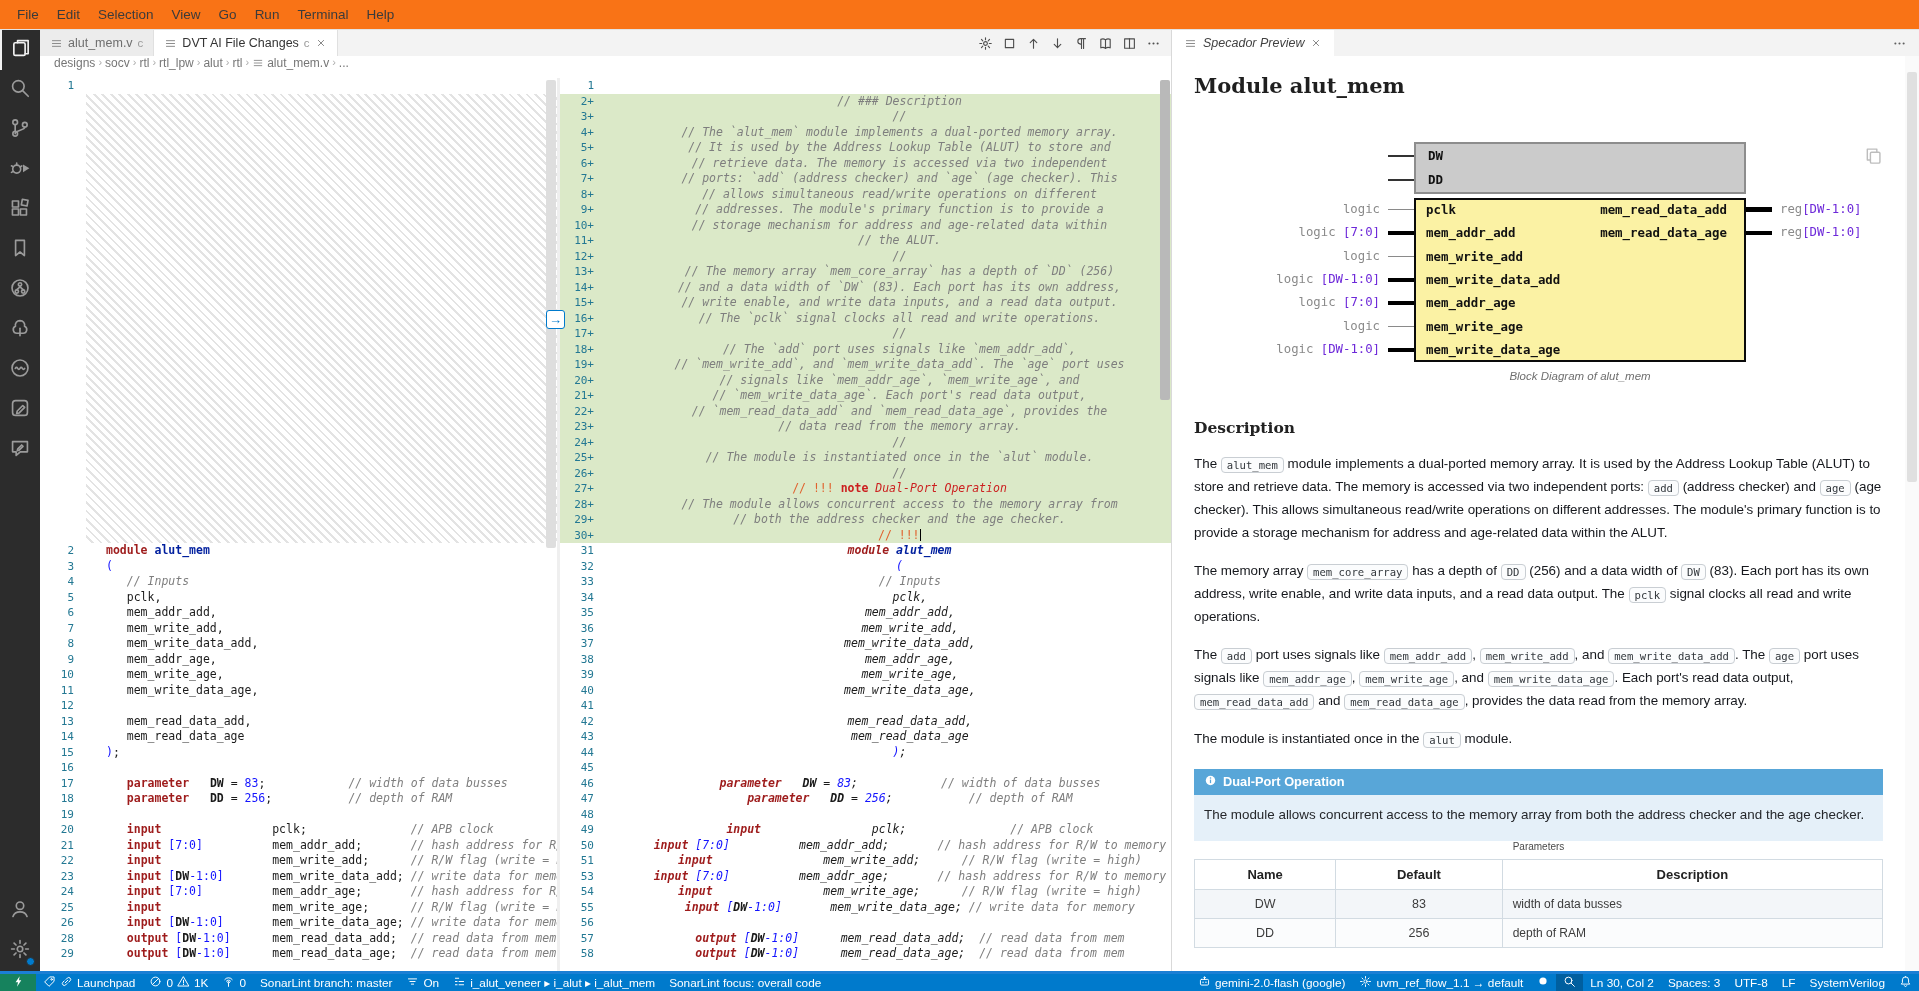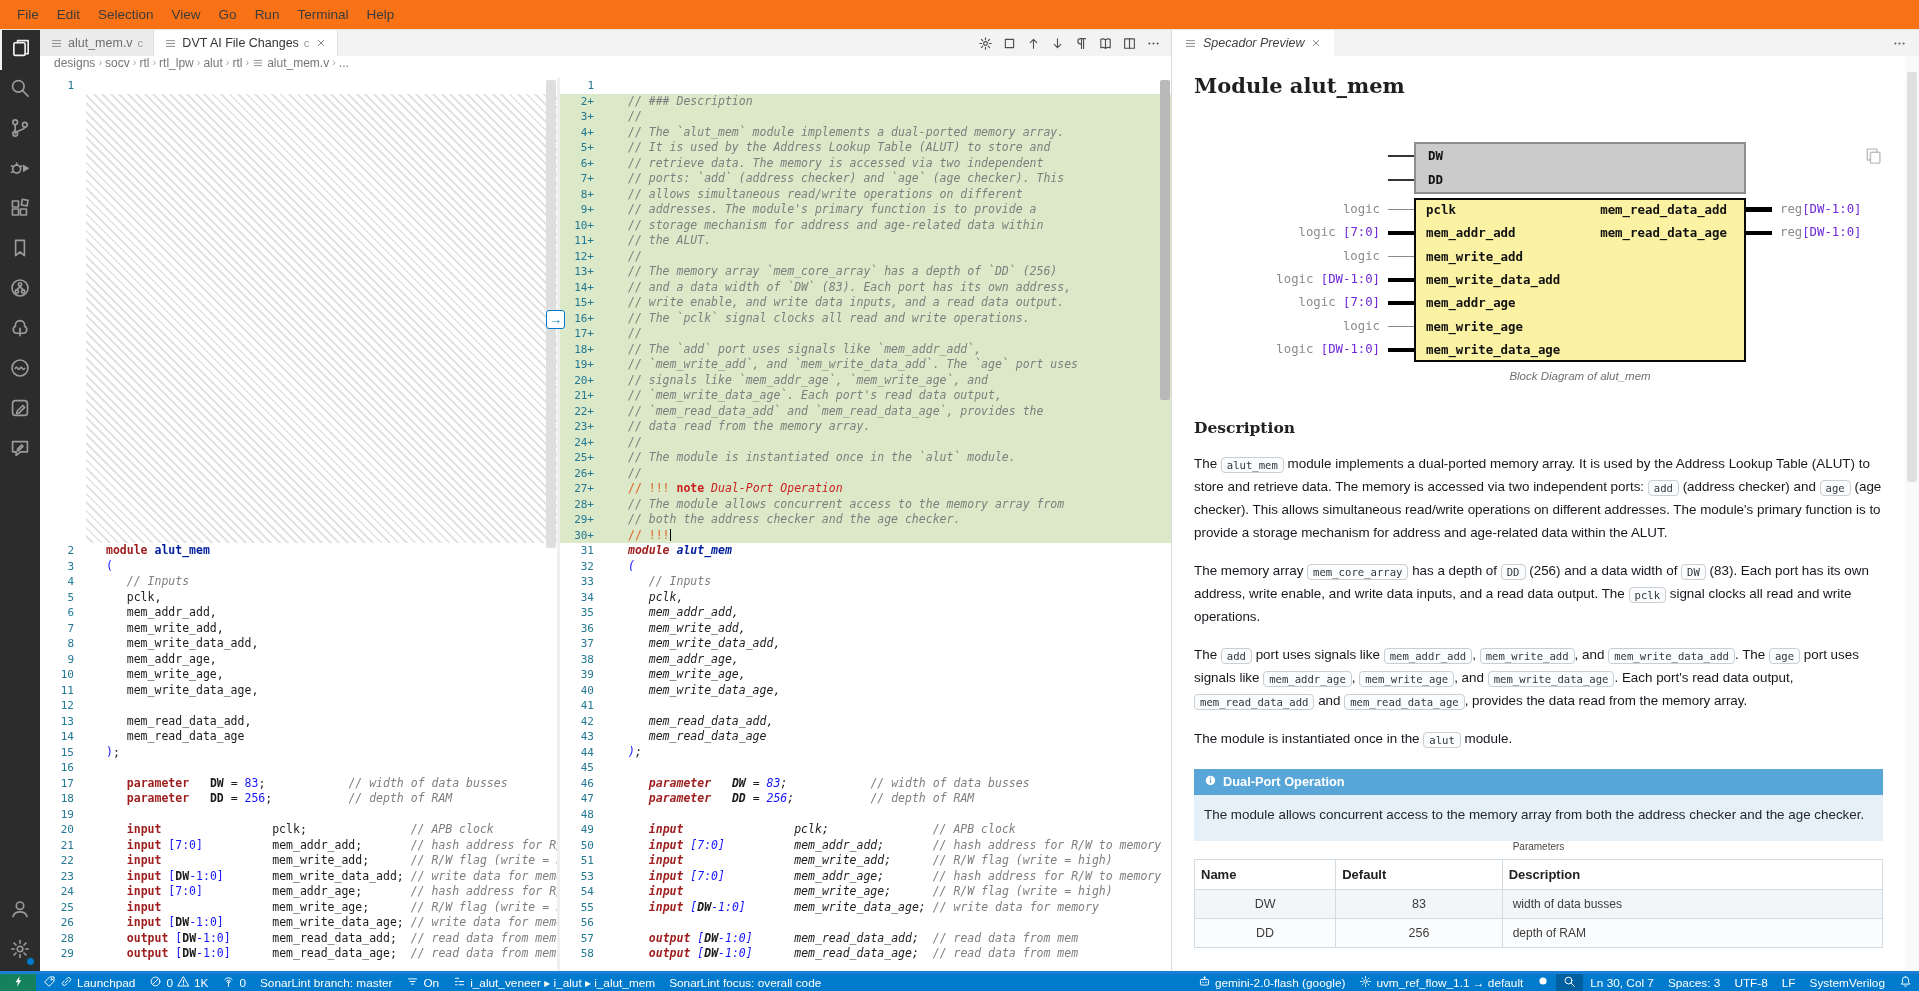--- a/index.html
+++ b/index.html
@@ -46,21 +46,21 @@
   .diff { height:893px; display:flex; position:relative; overflow:hidden; }
   .pane { position:relative; overflow:hidden; background:#fff; }
   .pane.left { width:517px; }
   .pane.right { width:611px; }
   .sash { width:3px; background:#efefef; }
   .row { display:flex; height:15.5px; line-height:15.5px;
     font-family:"DejaVu Sans Mono", monospace; font-size:11.5px; white-space:pre; }
   .row .ln { width:46px; flex:0 0 46px; text-align:right; padding-right:12px;
     color:#237893; font-size:11px; }
   .row .code { flex:1; color:#1b1b1b; overflow:hidden; padding-left:20px; }
-  .pane.right .row .code { padding-left:22px; }
+  .pane.right .row .code { padding-left:22px;text-align:center; }
   .row.add { background:var(--added); }
   .row.it .code { font-style:italic; }
   .gaprow { display:flex; height:449.5px; }
   .gaprow .ln { width:46px; flex:0 0 46px; }
   .gaprow .hatch { flex:1; background:repeating-linear-gradient(45deg,#ffffff 0px,#ffffff 4px,#e3e3e3 4px,#e3e3e3 6px); }
   .tok-k { color:#9e1c1c; font-weight:bold; }
   .tok-m { color:#001f9e; font-weight:bold; }
   .tok-u { color:#1414ff; }
   .tok-b { color:#1414ff; }
   .tok-d { color:#1a1a1a; font-weight:bold; }
@@ -117,21 +117,21 @@
 
   .admonition { margin-top:18px; }
   .adm-head { background:var(--adm-head); color:#fff; font-size:12.8px; font-weight:bold;
     padding:5px 10px; display:flex; align-items:center; gap:6px; }
   .adm-head svg { width:13px; height:13px; }
   .adm-body { background:var(--adm-body); padding:12px 10px 19px; font-size:13.4px; color:#25272b; }
 
   .tbl-caption { text-align:center; font-size:10px; color:#4a4a4a; }
   table.pv-table { margin-top:7px; width:100%; border-collapse:collapse; }
   .pv-table th { border:1px solid #d2dbe2; font-size:13px; font-weight:bold; color:#222;
-    padding:7px 6px; text-align:left; background:#fff; }
+    padding:7px 6px; text-align:center; background:#fff; }
   .pv-table td { border:1px solid #d2dbe2; font-size:12px; color:#3c3c3c; padding:7px 10px; }
   .pv-table td.center { text-align:center; font-size:12.5px; }
   .pv-table tbody tr:nth-child(odd) { background:#f3f6f9; }
   .pv-table tbody tr:nth-child(even) { background:#fbfcfd; }
 
   
   .statusbar { height:20px; background:var(--accent); border-top:3px solid #1b7fd4; display:flex;
     align-items:center; color:#fff; font-size:11.8px; }
   .sb-item { display:flex; align-items:center; gap:4px; padding:0 7px; height:100%; white-space:nowrap; }
   .sb-item svg { width:13px; height:13px; }
@@ -654,21 +654,21 @@
             <circle cx="8" cy="8" r="4.8" fill="currentColor" stroke="none"></circle>
           </svg></span>
       </div>
       <div class="sb-item sb-search">
         <span><svg viewBox="0 0 16 16" fill="none" stroke="currentColor" stroke-width="1.2" stroke-linecap="round" stroke-linejoin="round">
             <circle cx="6.8" cy="6.8" r="4.2"></circle>
             <path d="M9.9 9.9L14 14"></path>
           </svg></span>
       </div>
       <div class="sb-item">
-        <span>Ln 30, Col 7</span>
+        <span>Ln 30, Col 2</span>
       </div>
       <div class="sb-item">
         <span>Spaces: 3</span>
       </div>
       <div class="sb-item">
         <span>UTF-8</span>
       </div>
       <div class="sb-item">
         <span>LF</span>
       </div>

